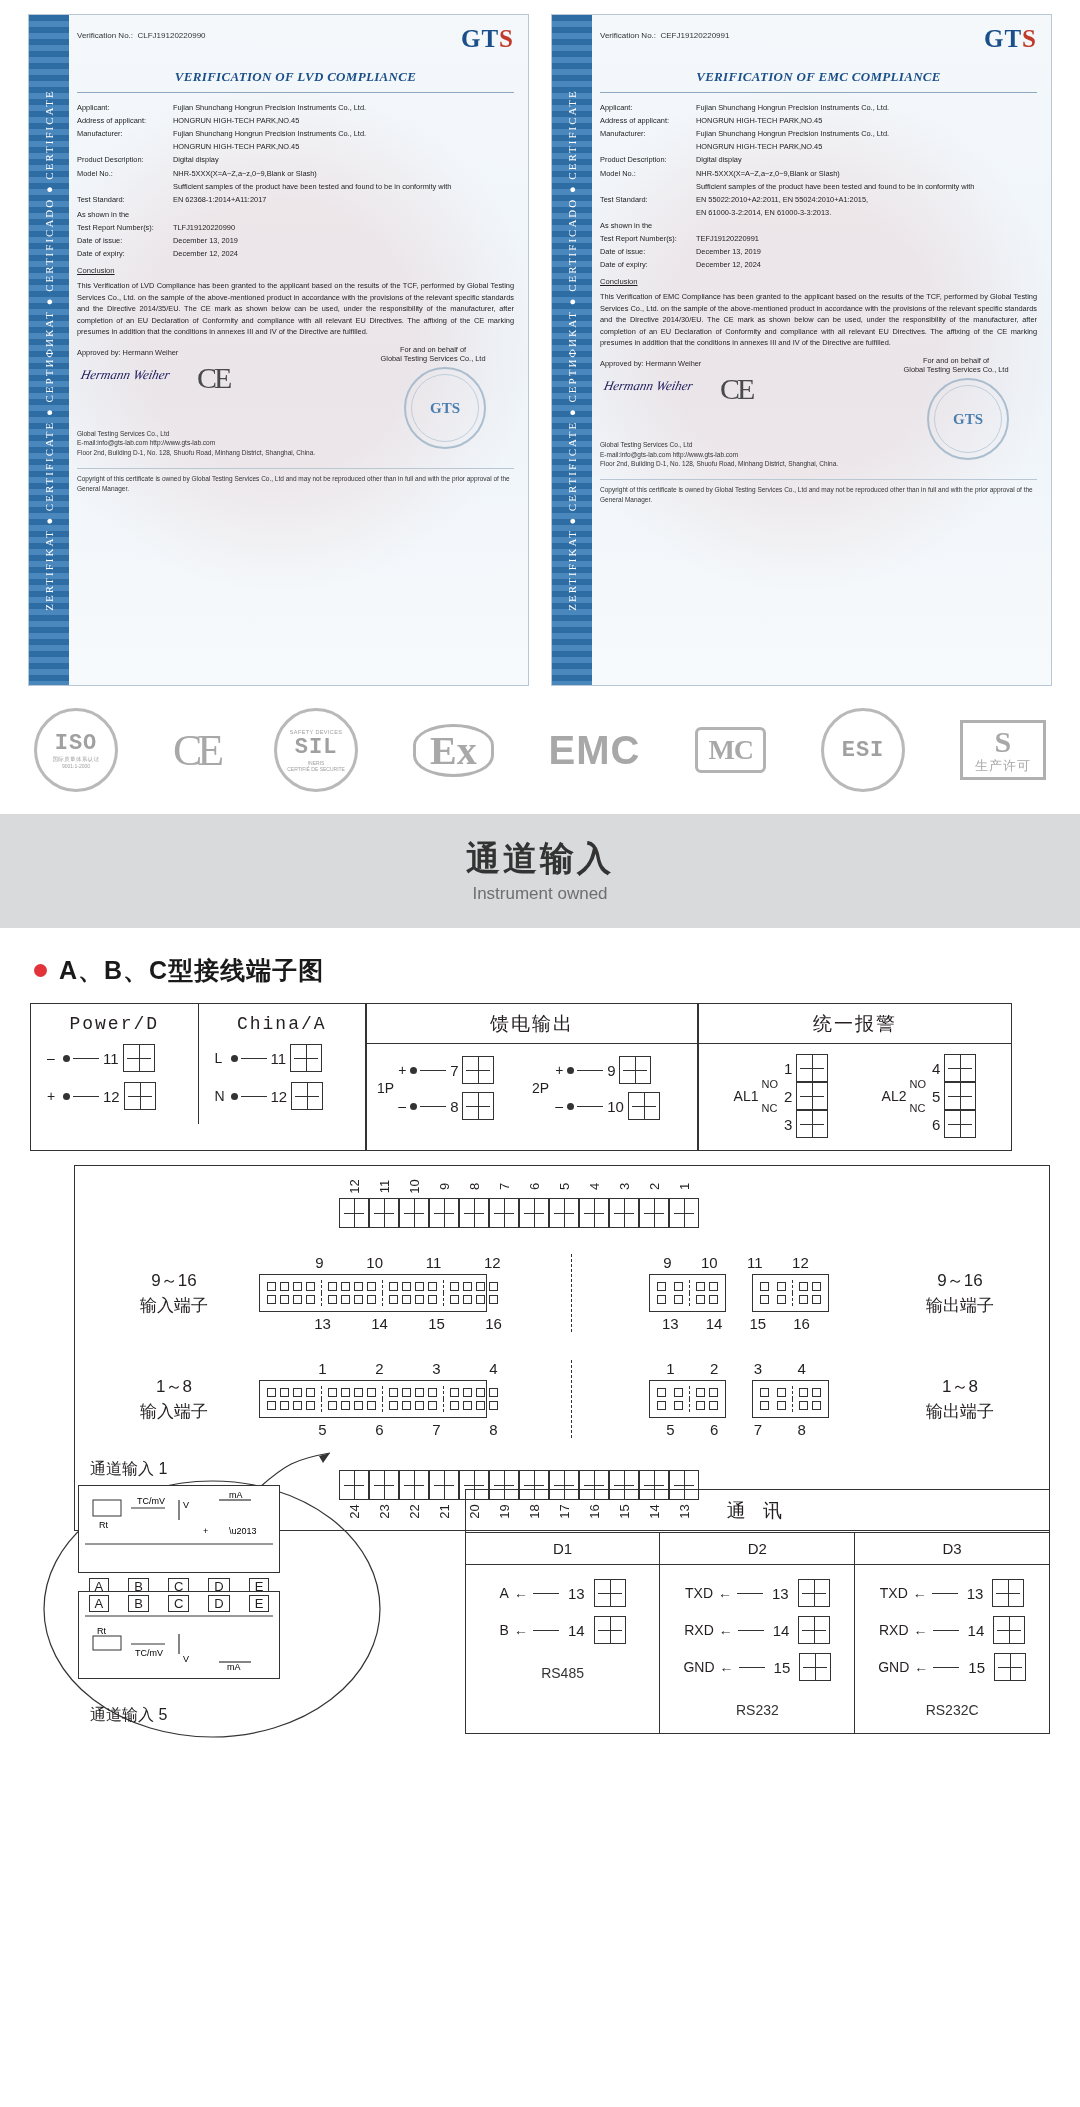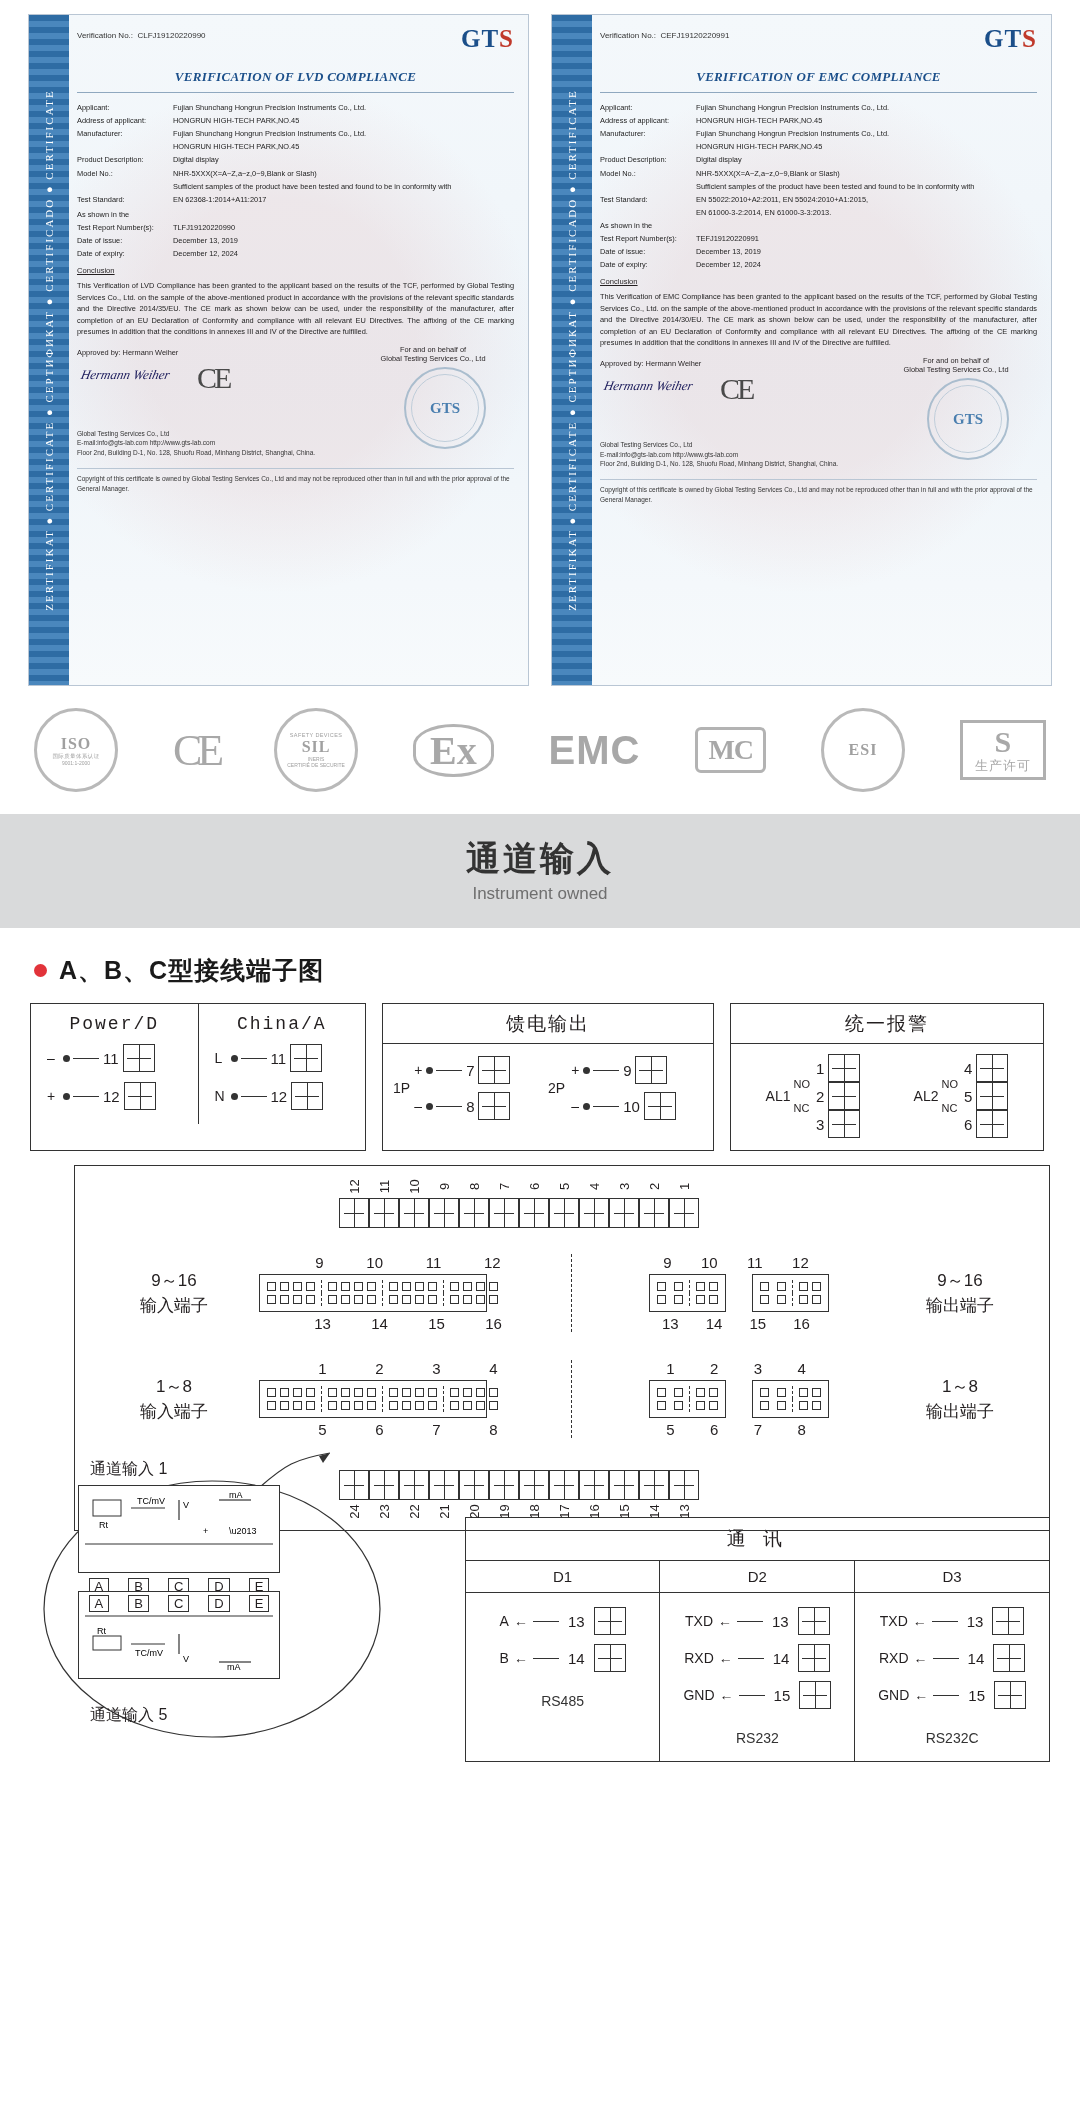--- a/index.html
+++ b/index.html
@@ -42,21 +42,21 @@
       font-family:"Liberation Serif",serif;font-weight:bold;font-size:15px;color:#2e6ca4;}
   .stamp .ring{position:absolute;inset:5px;border:1px solid #b7c8d6;border-radius:50%;}
   .foot{font-size:6.5px;line-height:1.5;color:#333;margin-top:8px;}
   .copy{font-size:6.5px;line-height:1.5;color:#333;margin-top:10px;border-top:1px solid #b9c6d4;padding-top:5px;}
 
   
   .logos{display:flex;align-items:center;justify-content:space-between;padding:16px 34px 22px 34px;}
   .logo{color:#9b9b9b;text-align:center;}
   .circle-badge{width:78px;height:78px;border-radius:50%;border:3px solid #b9b9b9;display:flex;
      align-items:center;justify-content:center;flex-direction:column;color:#a0a0a0;}
-  .circle-badge .big{font-family:Liberation Serif, serif;font-weight:bold;font-size:16px;letter-spacing:1px;}
+  .circle-badge .big{font-family:Liberation Mono, monospace;font-weight:bold;font-size:22px;letter-spacing:1px;}
   .circle-badge .sm{font-size:5.5px;letter-spacing:.4px;}
   .circle-badge .sm2{font-size:5px;}
   .ce-big{font-family:"Liberation Serif",serif;font-size:44px;letter-spacing:-5px;color:#a8a8a8;}
   .emc-big{font-family:"Liberation Sans",sans-serif;font-size:40px;font-weight:bold;color:#a8a8a8;letter-spacing:1px;}
   .box-badge{border:3px solid #b3b3b3;border-radius:6px;padding:4px 10px;color:#a8a8a8;
      font-family:"Liberation Serif",serif;font-weight:bold;font-size:28px;letter-spacing:-1px;}
   .ex-badge{font-family:"Liberation Serif",serif;font-size:40px;font-weight:bold;color:#a8a8a8;
      border:3px solid #b3b3b3;border-radius:50%/40%;padding:0 14px;}
   .s-badge{border:3px solid #b0b0b0;padding:4px 12px 2px 12px;text-align:center;color:#a8a8a8;}
   .s-badge .s{font-family:"Liberation Serif",serif;font-size:30px;font-weight:bold;line-height:1;}
@@ -67,21 +67,21 @@
   .banner .cn{font-size:34px;font-weight:bold;color:#333;letter-spacing:3px;}
   .banner .en{font-size:17px;color:#6f6f6f;margin-top:2px;}
 
   
   .h2{display:flex;align-items:center;gap:12px;padding:26px 0 16px 34px;}
   .dot{width:13px;height:13px;border-radius:50%;background:#e2333a;}
   .h2 .t{font-size:25px;font-weight:bold;color:#1a1a1a;letter-spacing:1px;}
 
   
   .diagrams{padding:0 30px 26px 30px;}
-  .rowbox{display:flex;gap:16px;}
+  .rowbox{display:flex;}
   .bx{border:1px solid #333;box-sizing:border-box;}
   .bx-title{text-align:center;font-size:19px;padding:7px 0 6px;border-bottom:1px solid #333;letter-spacing:2px;}
   .bx-title.plain{border-bottom:none;}
   .term{width:30px;height:26px;border:1px solid #333;display:inline-block;position:relative;background:#fff;vertical-align:middle;}
   .term:before{content:"";position:absolute;left:50%;top:0;bottom:0;width:1px;background:#333;}
   .term:after{content:"";position:absolute;left:3px;right:3px;top:50%;height:1px;background:#333;}
   .lead{display:inline-block;width:26px;height:1px;background:#333;vertical-align:middle;}
   .num{font-size:15px;padding:0 4px;}
   .sm-lbl{font-size:14px;}
   .bullet{display:inline-block;width:7px;height:7px;border-radius:50%;background:#333;vertical-align:middle;margin-right:3px;}
@@ -894,21 +894,21 @@
             <path d="M100 22 L100 42" class="arrowln"></path>
             <text x="104" y="50" font-size="9" font-family="Liberation Sans">V</text>
             <path d="M140 50 L172 50" class="arrowln"></path>
             <text x="148" y="58" font-size="9" font-family="Liberation Sans">mA</text>
           </svg>
         </div>
 
         <div style="position:absolute;left:60px;top:292px;font-size:16px;">通道输入 5</div>
       </div>
 
-      <div class="commu" style="width:588px;margin-top:104px;">
+      <div class="commu" style="width:588px;margin-top:76px;">
         <div class="ttl">通 讯</div>
         <div class="cols">
           <div class="col">
             <div class="colhd">D1</div>
             <div class="body">
               <div class="line">
                   <span>A</span>
                   <span>←</span>
                   <span class="lead"></span>
                   <span class="num">13</span>

